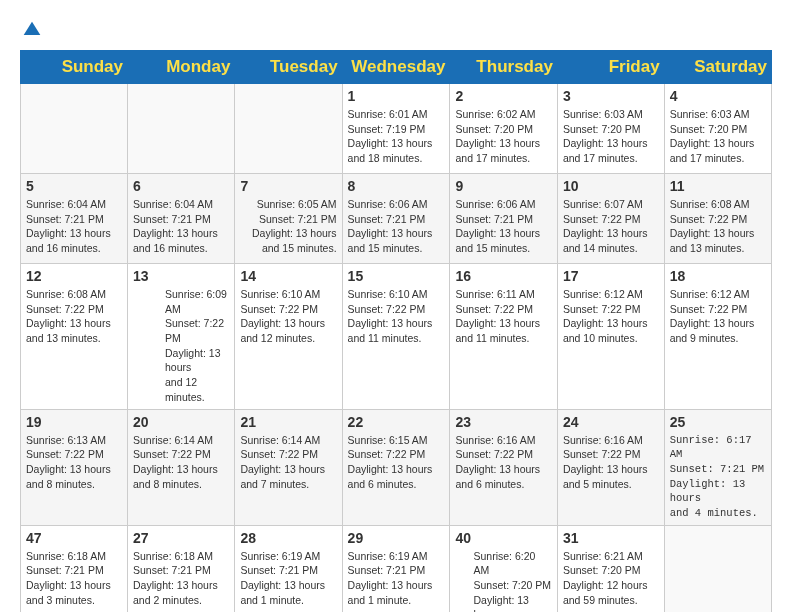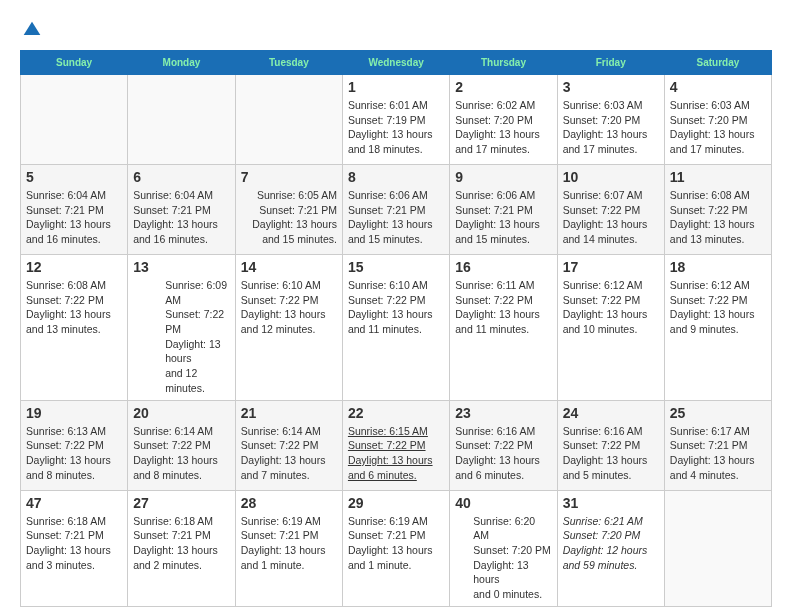--- a/index.html
+++ b/index.html
@@ -52,24 +52,24 @@
       font-size: 14px;
       color: #555;
     }
     .calendar {
       width: 100%;
       border-collapse: collapse;
       border: 1px solid #ccc;
     }
     .calendar th {
       background-color: #1a6eb5;
-      color: #86efac;
-      font-size: 10px;
+      color: #fde047;
+      font-size: 17px;
       padding: 6px 4px;
-      text-align: center;
+      text-align: right;
       border: 1px solid #1a6eb5;
     }
     .calendar td {
       border: 1px solid #ccc;
       vertical-align: top;
       padding: 4px 5px;
       font-size: 11px;
       color: #333;
       width: 108px;
       height: 90px;
@@ -278,42 +278,42 @@
         </td>
         <td>
           <span class="day-num">21</span>
           <div class="day-info" style="white-space: pre-line;">Sunrise: 6:14 AM
 Sunset: 7:22 PM
 Daylight: 13 hours
 and 7 minutes.</div>
         </td>
         <td>
           <span class="day-num">22</span>
-          <div class="day-info" style="white-space: pre-line; text-decoration: underline;">Sunrise: 6:15 AM
+          <div class="day-info" style="white-space: pre-line;">Sunrise: 6:15 AM
 Sunset: 7:22 PM
 Daylight: 13 hours
 and 6 minutes.</div>
         </td>
         <td>
           <span class="day-num">23</span>
           <div class="day-info" style="white-space: pre-line;">Sunrise: 6:16 AM
 Sunset: 7:22 PM
 Daylight: 13 hours
 and 6 minutes.</div>
         </td>
         <td>
           <span class="day-num">24</span>
           <div class="day-info" style="white-space: pre-line;">Sunrise: 6:16 AM
 Sunset: 7:22 PM
 Daylight: 13 hours
 and 5 minutes.</div>
         </td>
         <td>
           <span class="day-num">25</span>
-          <div class="day-info" style="white-space: pre-line;">Sunrise: 6:17 AM
+          <div class="day-info" style="white-space: pre-line; font-family: Liberation Mono, monospace;">Sunrise: 6:17 AM
 Sunset: 7:21 PM
 Daylight: 13 hours
 and 4 minutes.</div>
         </td>
       </tr>
       <tr>
         <td>
           <span class="day-num">47</span>
           <div class="day-info" style="white-space: pre-line;">Sunrise: 6:18 AM
 Sunset: 7:21 PM
@@ -343,21 +343,21 @@
         </td>
         <td>
           <span class="day-num">40</span>
           <div class="day-info" style="white-space: pre-line; margin-left: 18px;">Sunrise: 6:20 AM
 Sunset: 7:20 PM
 Daylight: 13 hours
 and 0 minutes.</div>
         </td>
         <td>
           <span class="day-num">31</span>
-          <div class="day-info" style="white-space: pre-line; font-style: italic;">Sunrise: 6:21 AM
+          <div class="day-info" style="white-space: pre-line;">Sunrise: 6:21 AM
 Sunset: 7:20 PM
 Daylight: 12 hours
 and 59 minutes.</div>
         </td>
         <td class="empty-cell"></td>
       </tr>
     </tbody>
 </table>
 
 </body></html>

